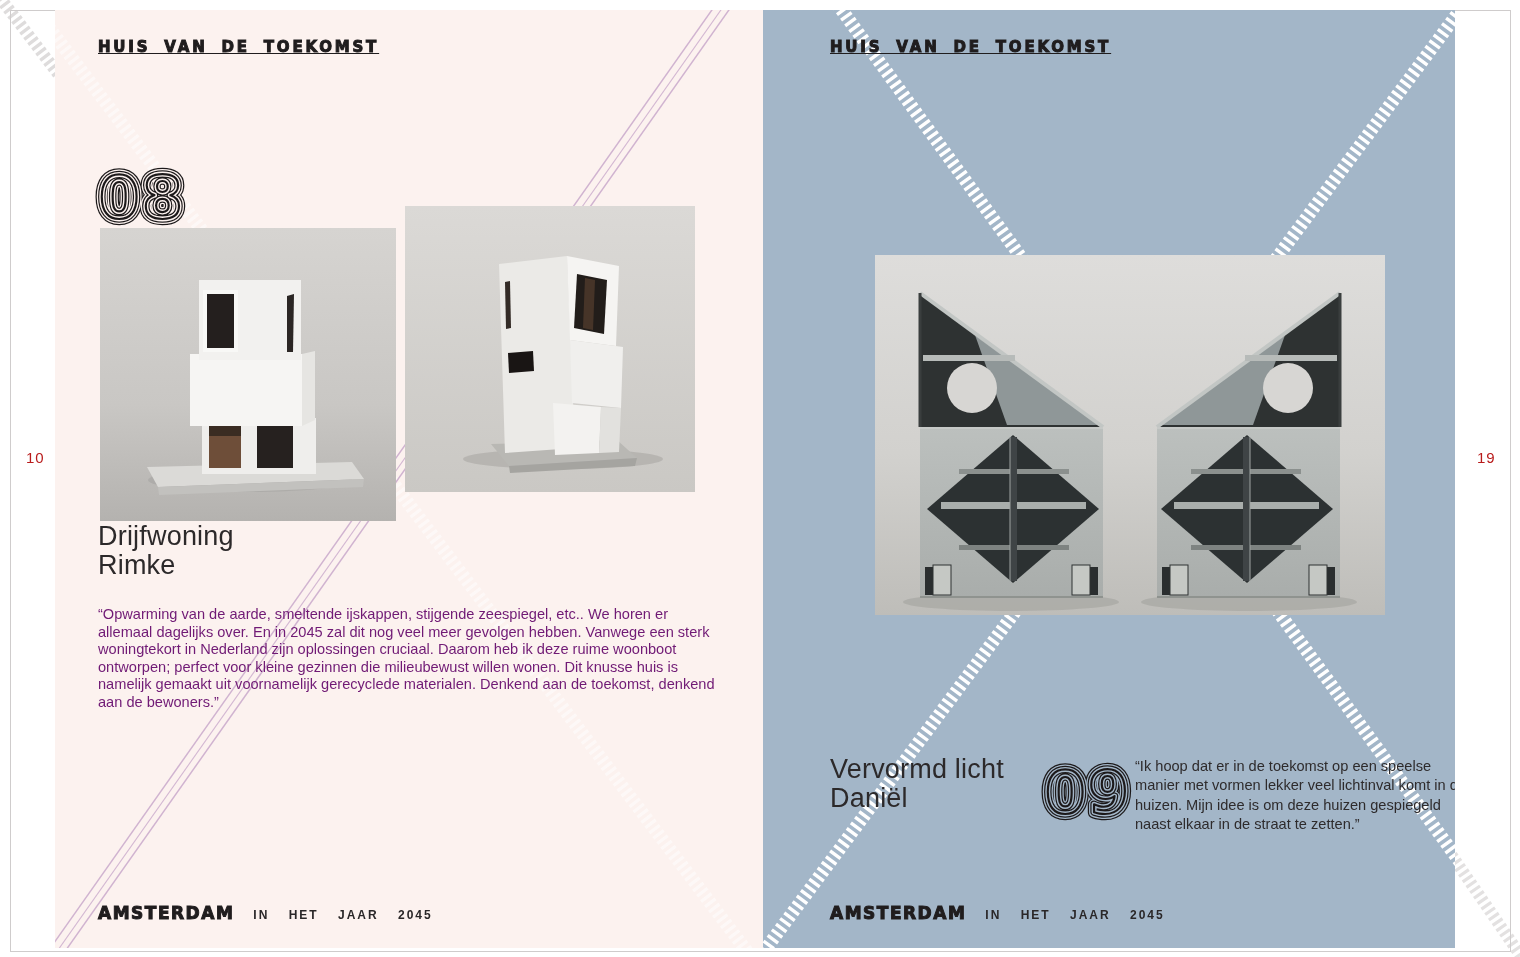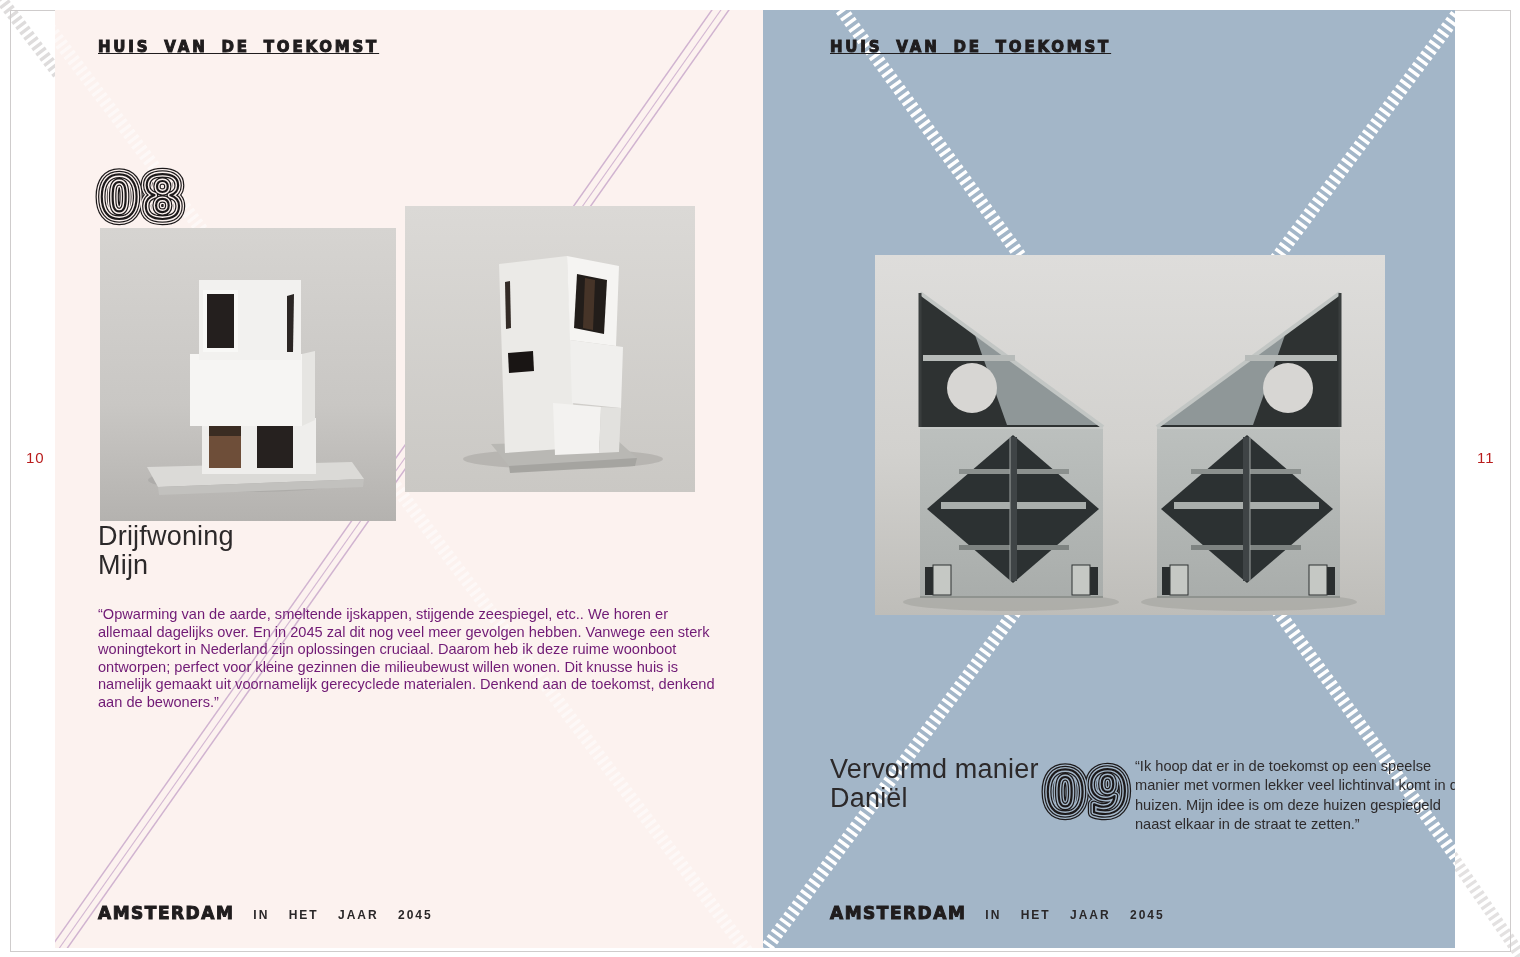--- a/index.html
+++ b/index.html
@@ -102,21 +102,21 @@
     <polygon points="180,72 190,74 188,124 178,122" fill="#503b2c" opacity="0.8"></polygon>
     <polygon points="165,134 218,141 216,202 167,197" fill="#f0efed"></polygon>
     <polygon points="148,197 196,201 194,247 150,249" fill="#f3f2f0"></polygon>
     <polygon points="196,201 216,202 214,246 194,247" fill="#e2e1de"></polygon>
     <polygon points="100,76 105,75 106,122 101,123" fill="#332b26"></polygon>
     <polygon points="103,147 128,145 129,165 104,167" fill="#191514"></polygon>
   </svg>
 
   <div class="abs titleblock" style="left:43px;top:512px;">
     <div>Drijfwoning</div>
-    <div>Mijn</div>
+    <div>Rimke</div>
   </div>
 
   <div class="abs bodytext" style="left:43px;top:596px;width:627px;">“Opwarming van de aarde, smeltende ijskappen, stijgende zeespiegel, etc.. We horen er allemaal dagelijks over. En in 2045 zal dit nog veel meer gevolgen hebben. Vanwege een sterk woningtekort in Nederland zijn oplossingen cruciaal. Daarom heb ik deze ruime woonboot ontworpen; perfect voor kleine gezinnen die milieubewust willen wonen. Dit knusse huis is namelijk gemaakt uit voornamelijk gerecyclede materialen. Denkend aan de toekomst, denkend aan de bewoners.”</div>
 
   <div class="abs footer" style="left:43px;">
     <span class="chunk brand">AMSTERDAM</span>
     <span class="tagline">IN HET JAAR 2045</span>
   </div>
 </div>
 
@@ -162,21 +162,21 @@
         <rect x="197" y="310" width="18" height="30" fill="#c5c8c4" stroke="#2e3233" stroke-width="1"></rect>
         <line x1="45" y1="342" x2="228" y2="342" stroke="#8f938f" stroke-width="2"></line>
       </g>
     </defs>
     <rect width="510" height="360" fill="url(#p3bg)"></rect>
     <use href="#model"></use>
     <use href="#model" transform="translate(510 0) scale(-1 1)"></use>
   </svg>
 
   <div class="abs titleblock" style="left:67px;top:745px;">
-    <div>Vervormd manier</div>
+    <div>Vervormd licht</div>
     <div>Daniël</div>
   </div>
 
   <svg class="abs" style="left:278px;top:745px;" width="150" height="76" viewBox="0 0 150 76" font-family="DejaVu Sans, sans-serif" font-weight="bold" font-size="58" letter-spacing="3">
     <g stroke-linejoin="round" fill="none">
       <text x="4" y="58" stroke="#1c191a" stroke-width="12.5">09</text>
       <text x="4" y="58" stroke="#a3b6c8" stroke-width="10">09</text>
       <text x="4" y="58" stroke="#1c191a" stroke-width="7.5">09</text>
       <text x="4" y="58" stroke="#a3b6c8" stroke-width="5">09</text>
       <text x="4" y="58" stroke="#1c191a" stroke-width="2.2">09</text>
@@ -185,13 +185,13 @@
 
   <div class="abs bodytext" style="left:372px;top:747px;width:332px;color:#2e2b2c;line-height:1.32;">“Ik hoop dat er in de toekomst op een speelse manier met vormen lekker veel lichtinval komt in de huizen. Mijn idee is om deze huizen gespiegeld naast elkaar in de straat te zetten.”</div>
 
   <div class="abs footer" style="left:67px;">
     <span class="chunk brand">AMSTERDAM</span>
     <span class="tagline">IN HET JAAR 2045</span>
   </div>
 </div>
 
 <div class="abs pagenum" style="left:26px;">10</div>
-<div class="abs pagenum" style="left:1477px;">11</div>
+<div class="abs pagenum" style="left:1477px;">19</div>
 
 </body></html>

